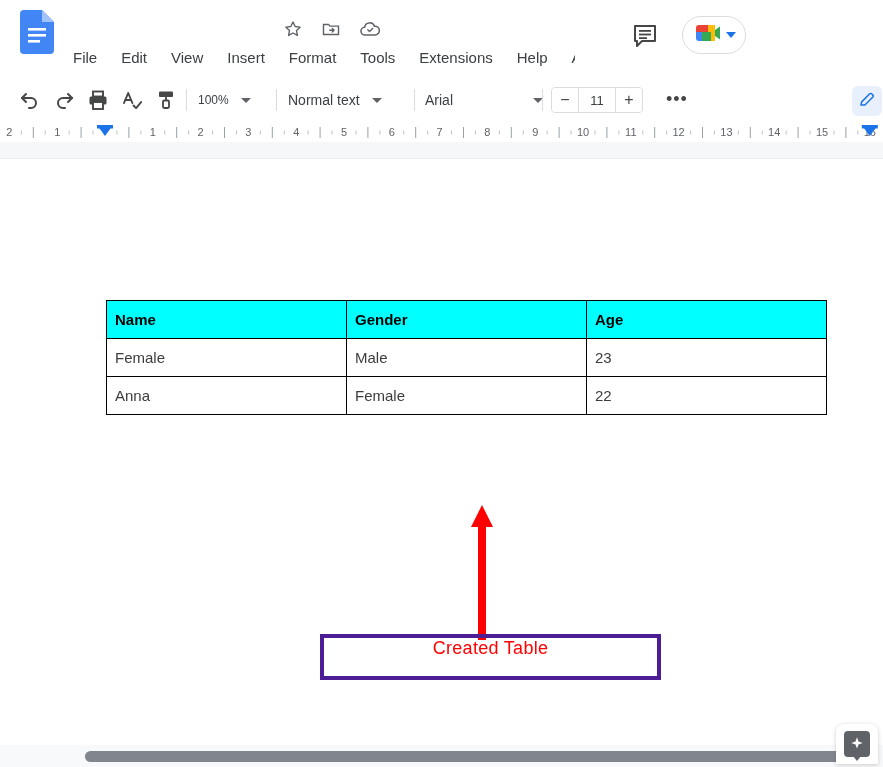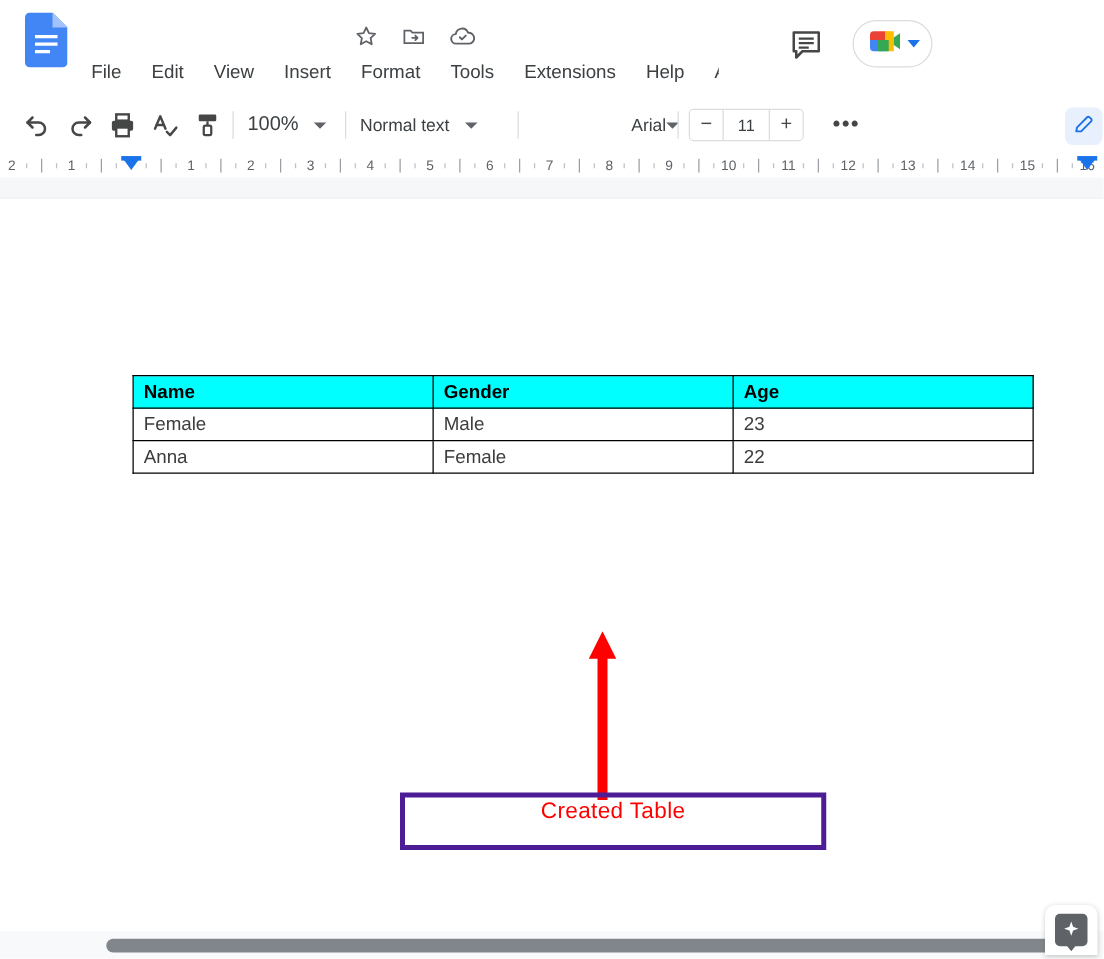--- a/index.html
+++ b/index.html
@@ -71,31 +71,31 @@
     position: absolute; top: 10px; width: 24px; height: 24px; color: #444746; cursor: pointer;
   }
   .tb-icon svg { display: block; }
 
   .tb-sep { position: absolute; top: 11px; width: 1px; height: 22px; background: #dadce0; }
 
   .tb-zoom {
     position: absolute; left: 198px; top: 10px; height: 24px;
     display: flex; align-items: center; gap: 12px; cursor: pointer;
   }
-  .tb-zoom .lbl { font-size: 16px; color: #3c4043; }
+  .tb-zoom .lbl { font-size: 12px; color: #3c4043; }
 
   .tb-style {
     position: absolute; left: 288px; top: 10px; height: 24px;
     display: flex; align-items: center; gap: 12px; cursor: pointer;
   }
   .tb-style .lbl { font-size: 14px; color: #3c4043; }
 
   .tb-font {
     position: absolute; left: 425px; top: 10px; height: 24px; width: 118px;
-    display: flex; align-items: center; justify-content: flex-end; cursor: pointer;
+    display: flex; align-items: center; justify-content: space-between; cursor: pointer;
   }
   .tb-font .lbl { font-size: 14px; color: #3c4043; }
 
   .caret-dn { width: 0; height: 0; border-left: 5px solid transparent; border-right: 5px solid transparent; border-top: 5px solid #5f6368; }
 
   .fontsize-group {
     position: absolute; left: 551px; top: 87px; height: 26px;
     display: flex; align-items: stretch; border: 1px solid #dadce0; border-radius: 4px; overflow: hidden;
   }
   .fontsize-group .fsbtn {
@@ -132,21 +132,21 @@
 
   
   .doc-table {
     position: absolute; left: 106px; top: 141px;
     border-collapse: collapse; table-layout: fixed;
   }
   .doc-table td {
     border: 1px solid #000000;
     padding: 0 8px;
     font-size: 15px; color: #3c3c3c;
-    height: 26px; vertical-align: middle;
+    height: 38px; vertical-align: middle;
   }
   .doc-table .c-name   { width: 240px; }
   .doc-table .c-gender { width: 240px; }
   .doc-table .c-age    { width: 240px; }
   .doc-table tr.hdr td {
     background: #00ffff; font-weight: bold; color: #000000;
   }
 
   
   .anno-box {

